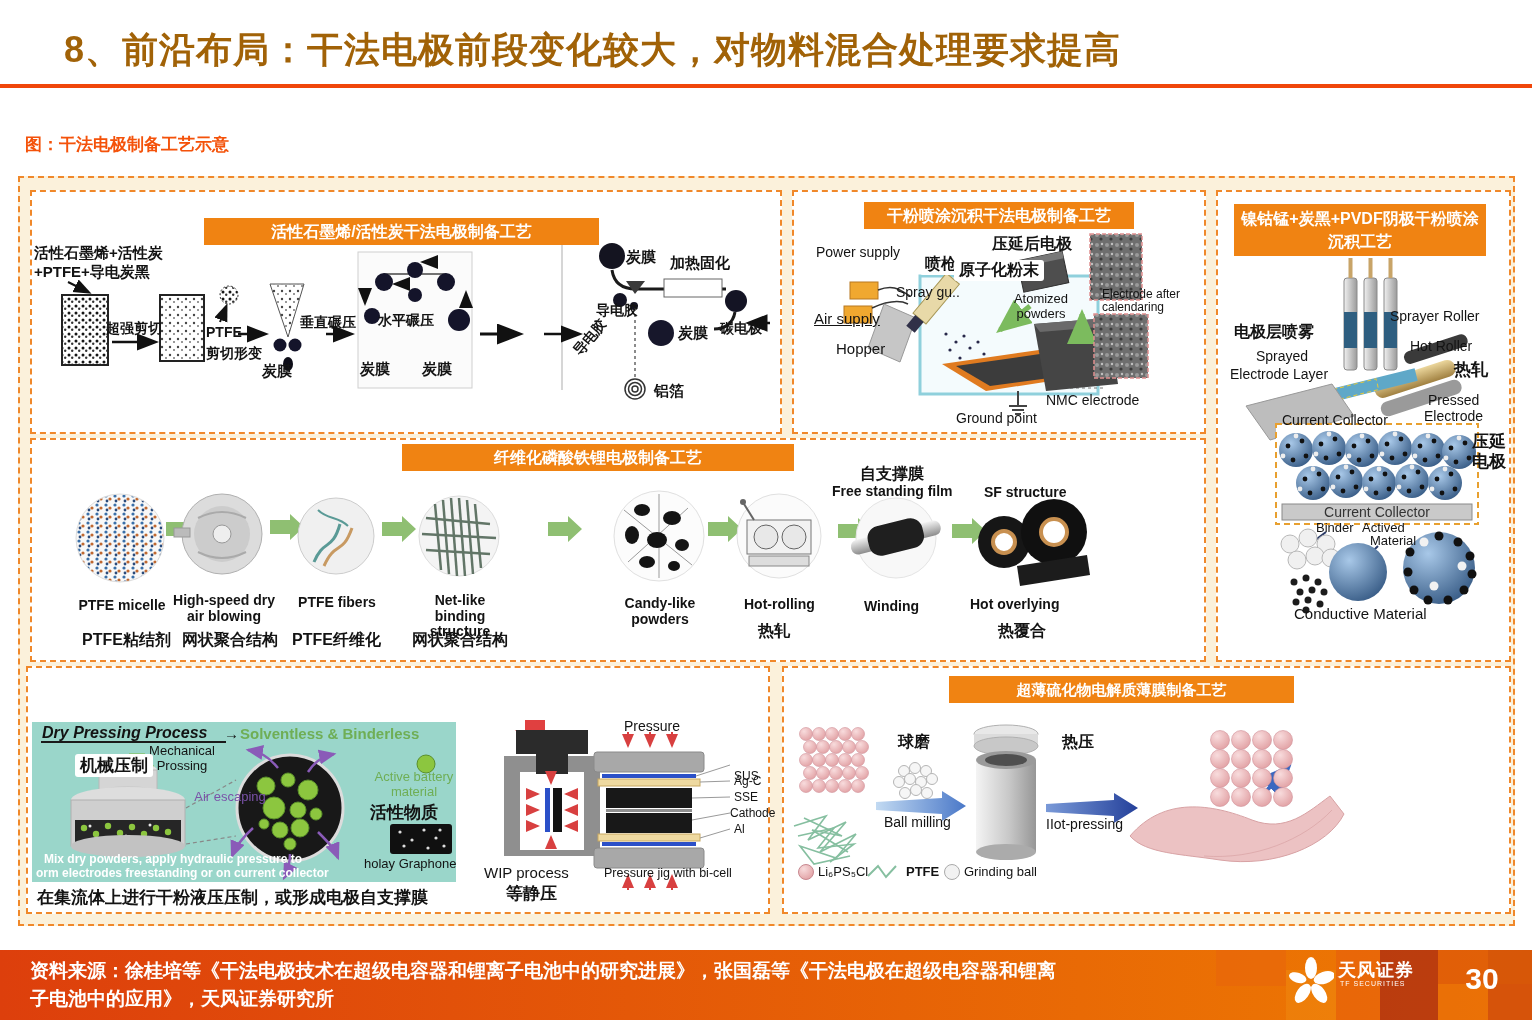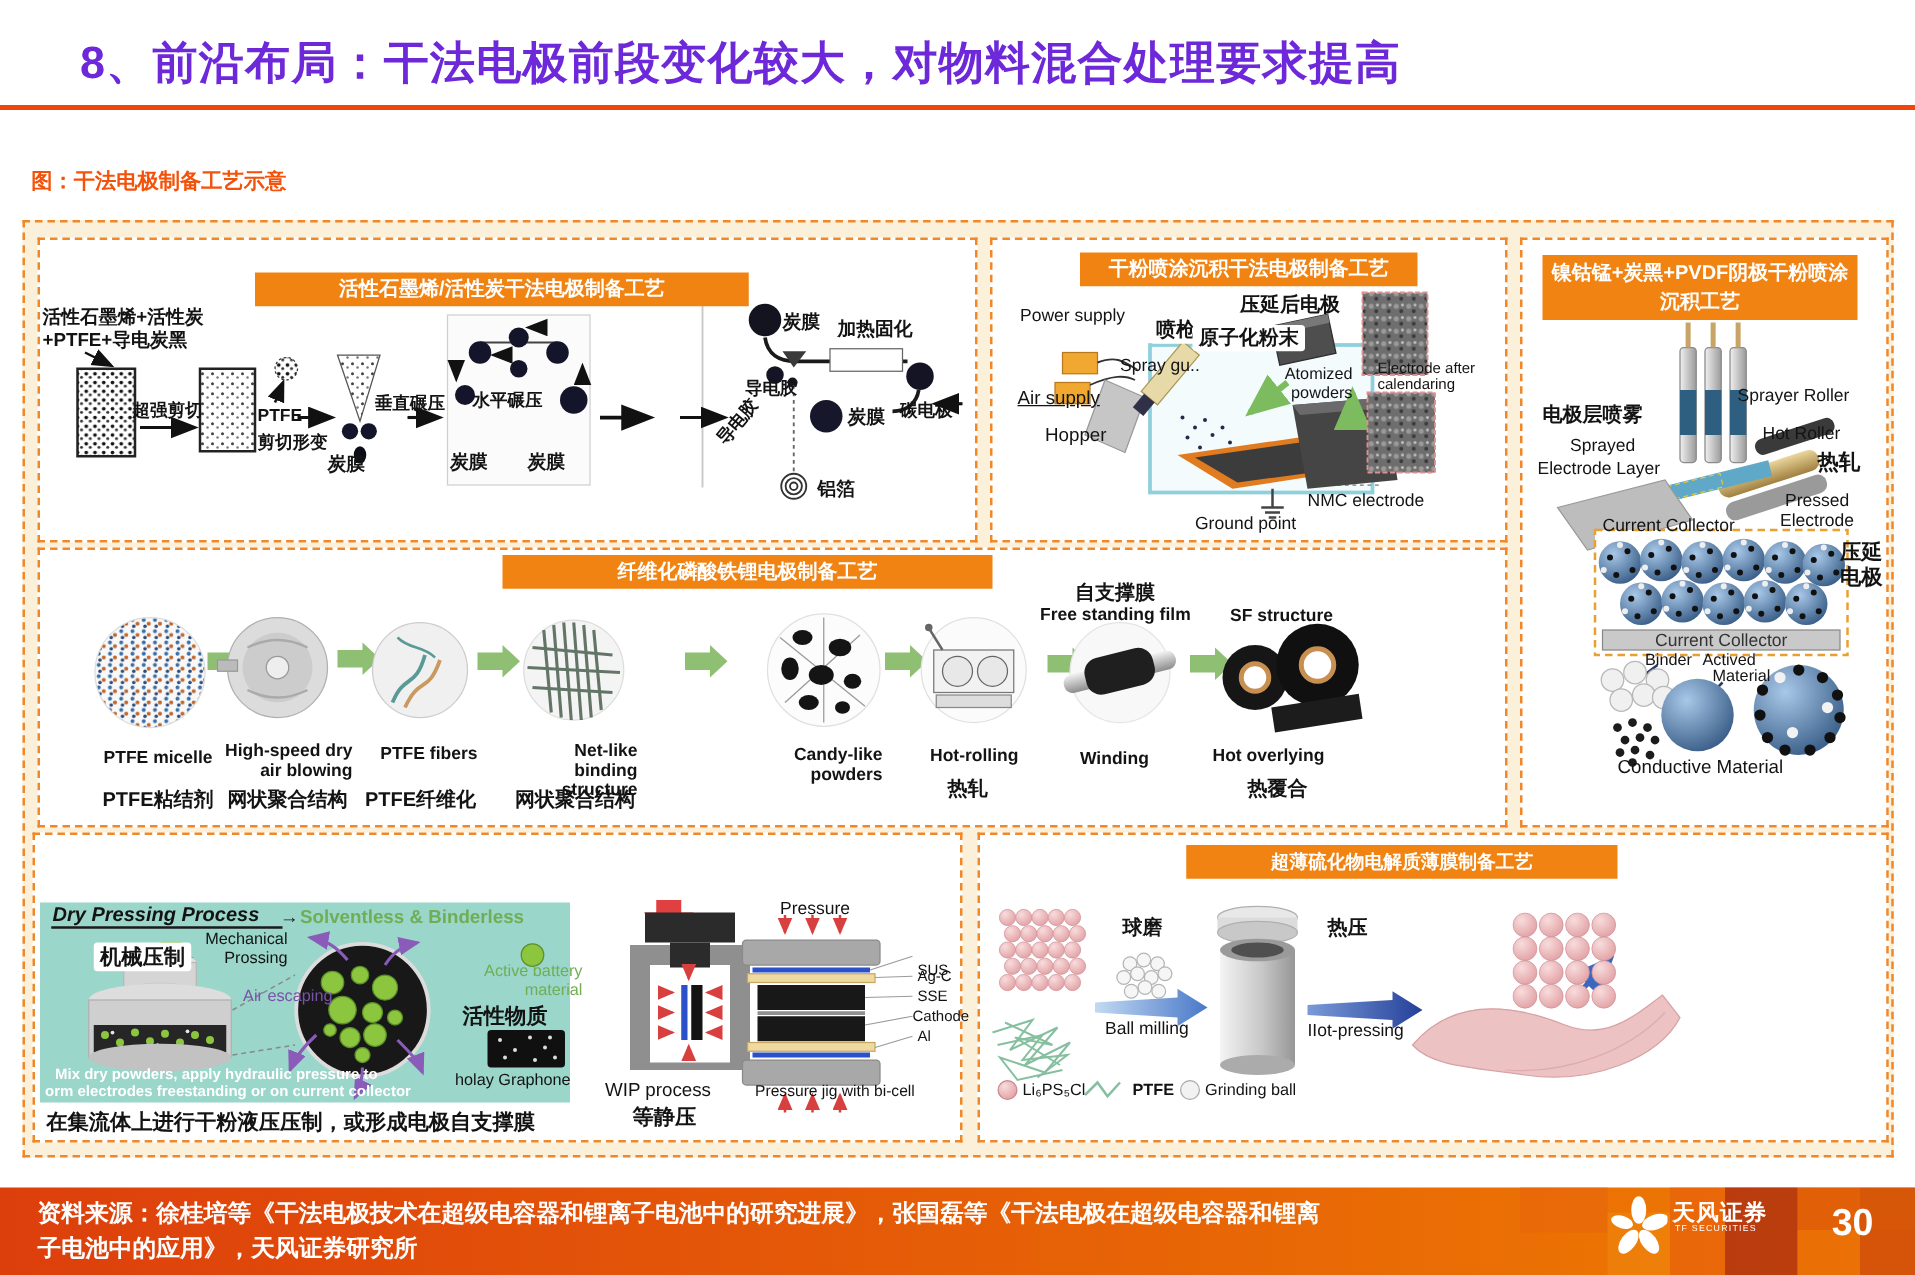--- a/index.html
+++ b/index.html
@@ -1,31 +1,31 @@
 <!DOCTYPE html>
 <html><head>
 <meta charset="utf-8">
 <style>
   html,body{margin:0;padding:0;}
   body{width:1532px;height:1020px;position:relative;overflow:hidden;background:#fff;
        font-family:"Liberation Sans","DejaVu Sans",sans-serif;color:#111;}
-  .ttl{position:absolute;left:64px;top:26px;font-size:36px;font-weight:bold;color:#6d28d9;letter-spacing:1px;white-space:nowrap;}
+  .ttl{position:absolute;left:64px;top:26px;font-size:36px;font-weight:bold;color:#a16207;letter-spacing:1px;white-space:nowrap;}
   .rule{position:absolute;left:0;top:84px;width:1532px;height:4px;background:#F0460A;}
   .figcap{position:absolute;left:25px;top:133px;font-size:17px;font-weight:bold;color:#F4520A;}
   .board{position:absolute;left:18px;top:176px;width:1493px;height:746px;background:#FBF1DB;border:2px dashed #F0882A;}
   .panel{position:absolute;background:#fff;border:2px dashed #F0882A;}
   .phead{position:absolute;background:#F08312;color:#fff;font-weight:bold;font-size:16px;text-align:center;line-height:27px;height:27px;}
   .phead2{position:absolute;background:#F08312;color:#fff;font-weight:bold;font-size:16px;text-align:center;line-height:23px;padding:3px 4px;}
   .fill{position:absolute;left:0;top:0;width:100%;height:100%;}
   .lbl{position:absolute;white-space:nowrap;font-size:13px;color:#131313;}
   .b{font-weight:bold;}
   .cn{font-weight:bold;font-size:15px;}
   .cn16{font-weight:bold;font-size:16px;}
   .cn17{font-weight:bold;font-size:17px;}
-  .wrap{white-space:normal;text-align:right;line-height:1.12;}
+  .wrap{white-space:normal;text-align:center;line-height:1.12;}
   .chip{background:#fff;padding:0 5px;border-radius:3px;}
   .green{color:#6FAE55;}
   .purple{color:#7A52A8;}
   .white{color:#fff;}
   .footer{position:absolute;left:0;top:950px;width:1532px;height:70px;background:linear-gradient(90deg,#DD3F0C,#EE7C02);}
   .ft{position:absolute;left:30px;color:#fff;font-weight:bold;font-size:19px;white-space:nowrap;}
   .tile{position:absolute;}
   .pageno{position:absolute;left:1456px;top:12px;width:52px;text-align:center;color:#fff;font-size:30px;font-weight:bold;}
   .brandcn{position:absolute;left:1338px;top:8px;color:#fff;font-size:18px;font-weight:bold;letter-spacing:1px;}
   .branden{position:absolute;left:1340px;top:30px;color:#fff;font-size:7px;letter-spacing:1px;}

